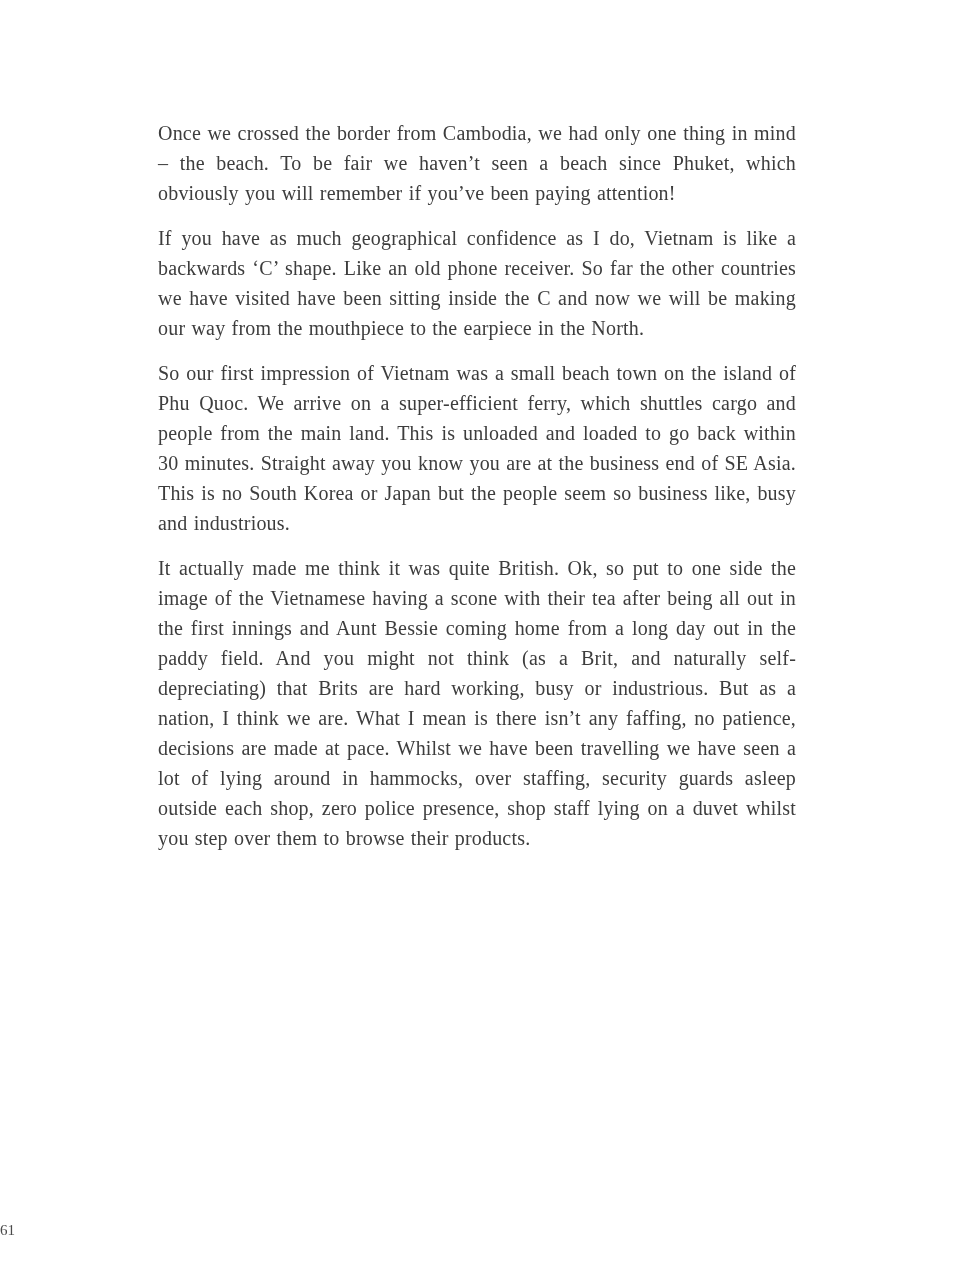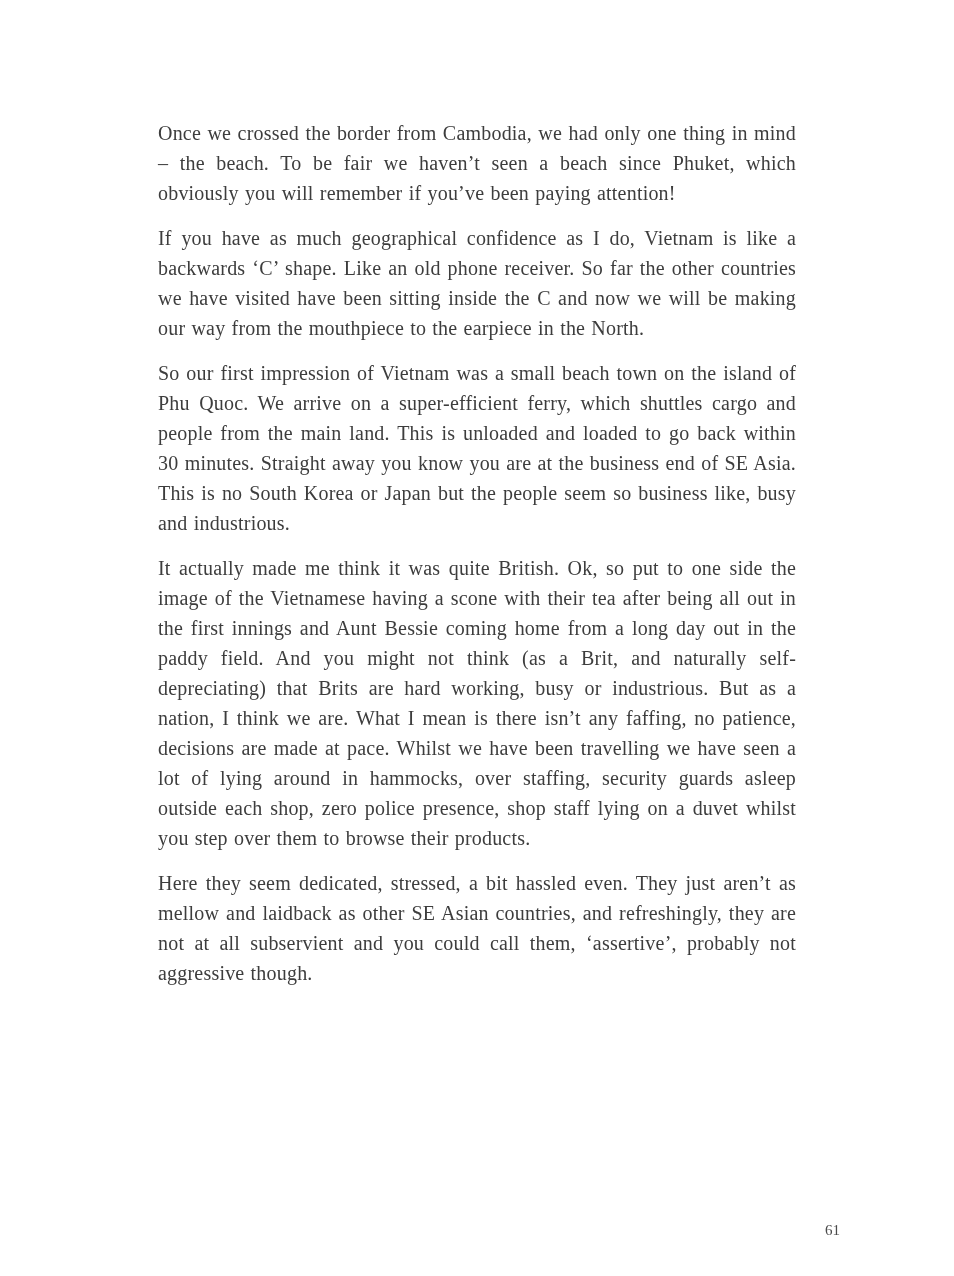--- a/index.html
+++ b/index.html
@@ -8,51 +8,49 @@
     background: #ffffff;
   }
   .page {
     position: relative;
     width: 812px;
     height: 1276px;
     background: #ffffff;
     font-family: "Liberation Serif", "DejaVu Serif", serif;
     color: #3d3d3d;
     overflow: hidden;
-    padding-left: 28px;
   }
   .text-block {
     position: absolute;
     left: 158px;
     top: 118px;
     width: 638px;
   }
   .text-block p {
     margin: 0 0 15px 0;
     font-size: 20px;
     line-height: 30px;
     text-align: justify;
     letter-spacing: 0.2px;
     word-spacing: 1px;
   }
   .page-number {
     position: absolute;
     left: 0;
     right: 0;
     top: 1222px;
-    text-align: right;
+    text-align: left;
     font-size: 15px;
     color: #4a4a4a;
   }
 </style>
 </head>
 <body>
 
 <div class="page">
   <div class="text-block">
     <p>Once we crossed the border from Cambodia, we had only one thing in mind – the beach. To be fair we haven’t seen a beach since Phuket, which obviously you will remember if you’ve been paying attention!</p>
     <p>If you have as much geographical confidence as I do, Vietnam is like a backwards ‘C’ shape. Like an old phone receiver. So far the other countries we have visited have been sitting inside the C and now we will be making our way from the mouthpiece to the earpiece in the North.</p>
     <p>So our first impression of Vietnam was a small beach town on the island of Phu Quoc. We arrive on a super-efficient ferry, which shuttles cargo and people from the main land. This is unloaded and loaded to go back within 30 minutes. Straight away you know you are at the business end of SE Asia. This is no South Korea or Japan but the people seem so business like, busy and industrious.</p>
     <p>It actually made me think it was quite British. Ok, so put to one side the image of the Vietnamese having a scone with their tea after being all out in the first innings and Aunt Bessie coming home from a long day out in the paddy field. And you might not think (as a Brit, and naturally self-depreciating) that Brits are hard working, busy or industrious. But as a nation, I think we are. What I mean is there isn’t any faffing, no patience, decisions are made at pace. Whilst we have been travelling we have seen a lot of lying around in hammocks, over staffing, security guards asleep outside each shop, zero police presence, shop staff lying on a duvet whilst you step over them to browse their products.</p>
-    <p>Here they seem dedicated, stressed, a bit hassled even. They just aren’t as mellow and laidback as other SE Asian countries, and refreshingly, they are not at all subservient and you could call them, ‘assertive’, probably not aggressive though.</p>
   </div>
   <div class="page-number">61</div>
 </div>
 
 </body></html>

